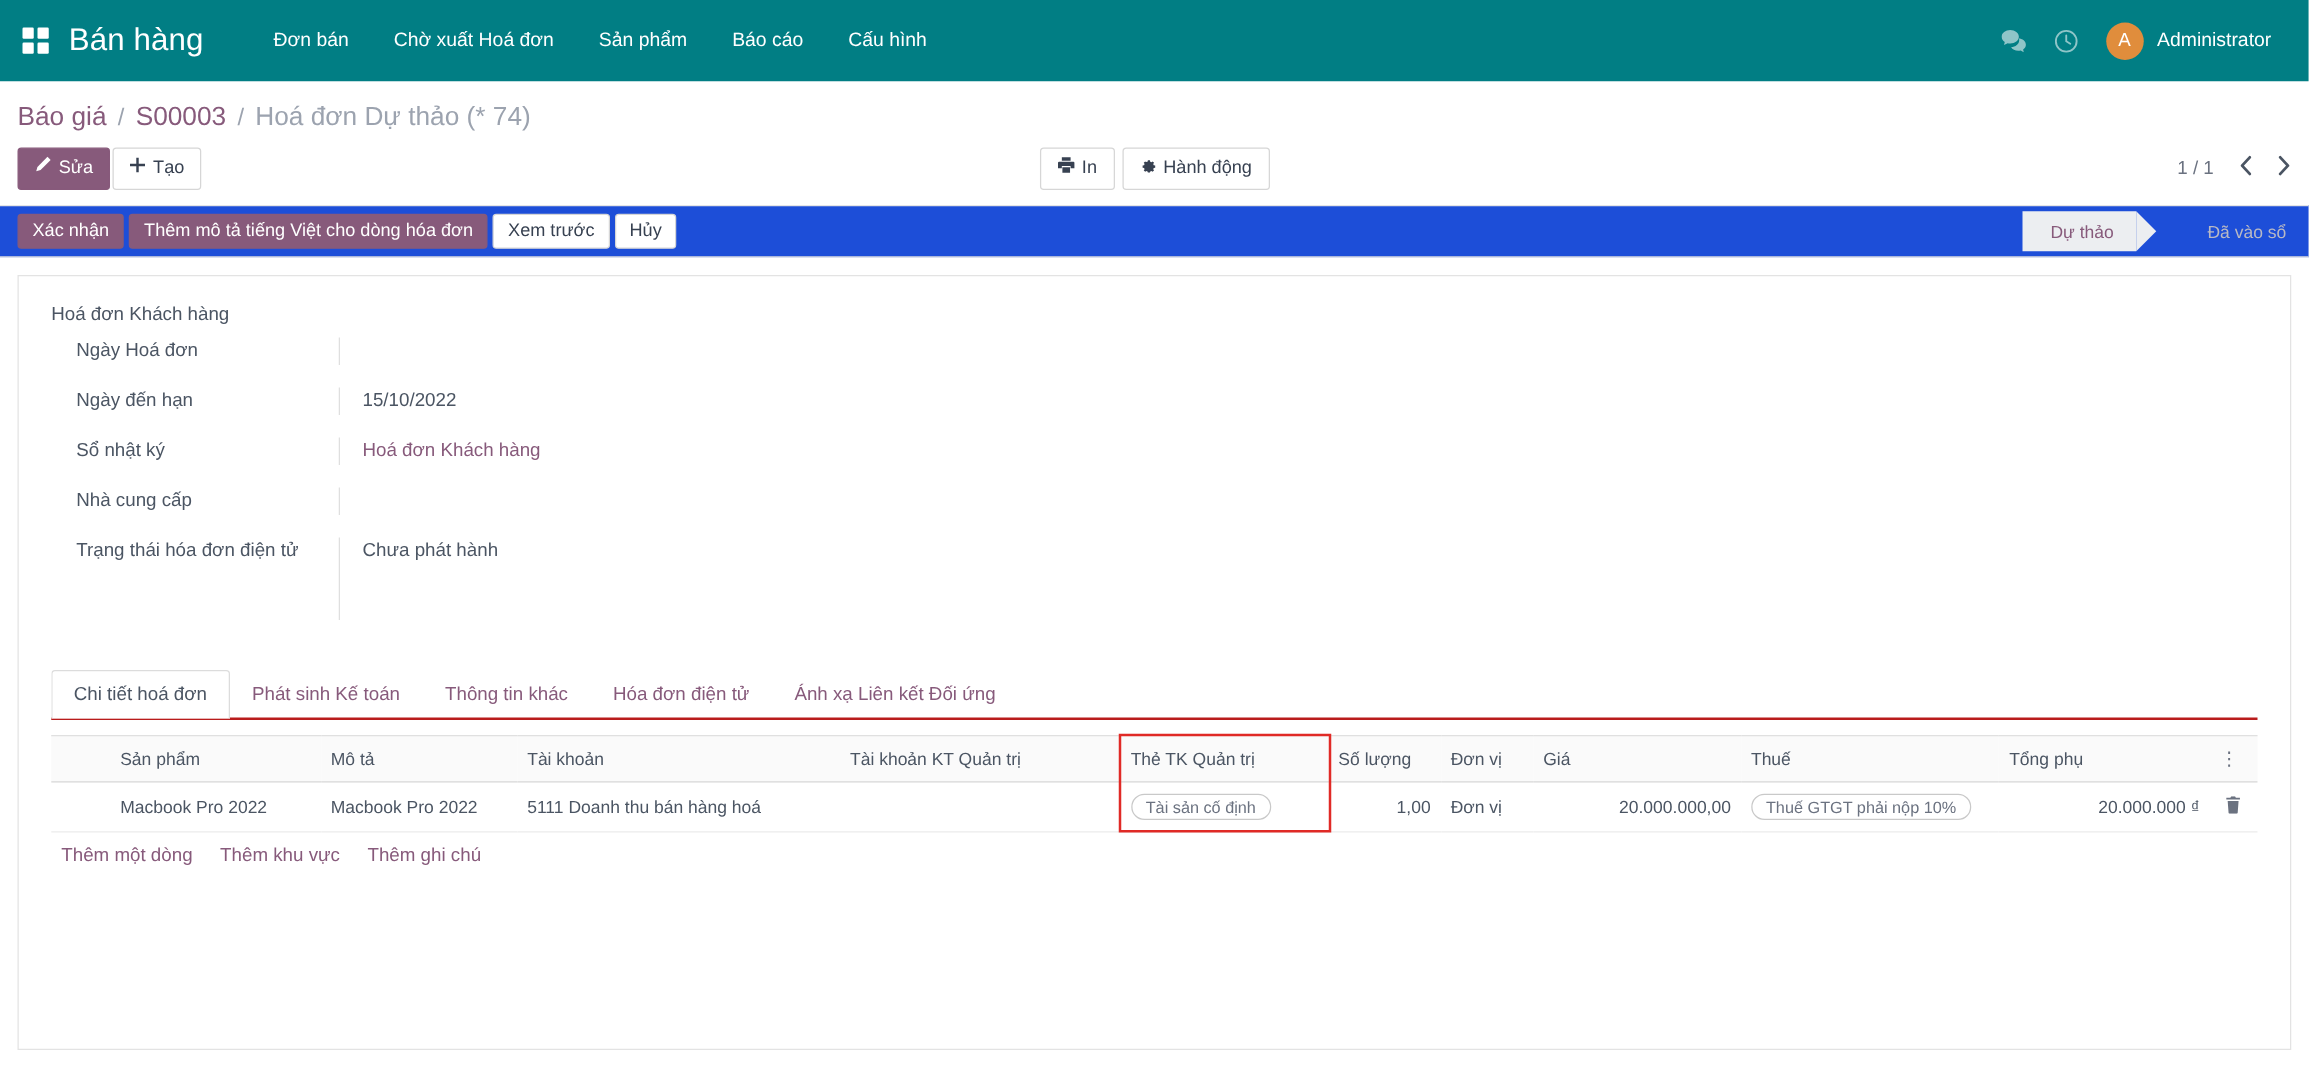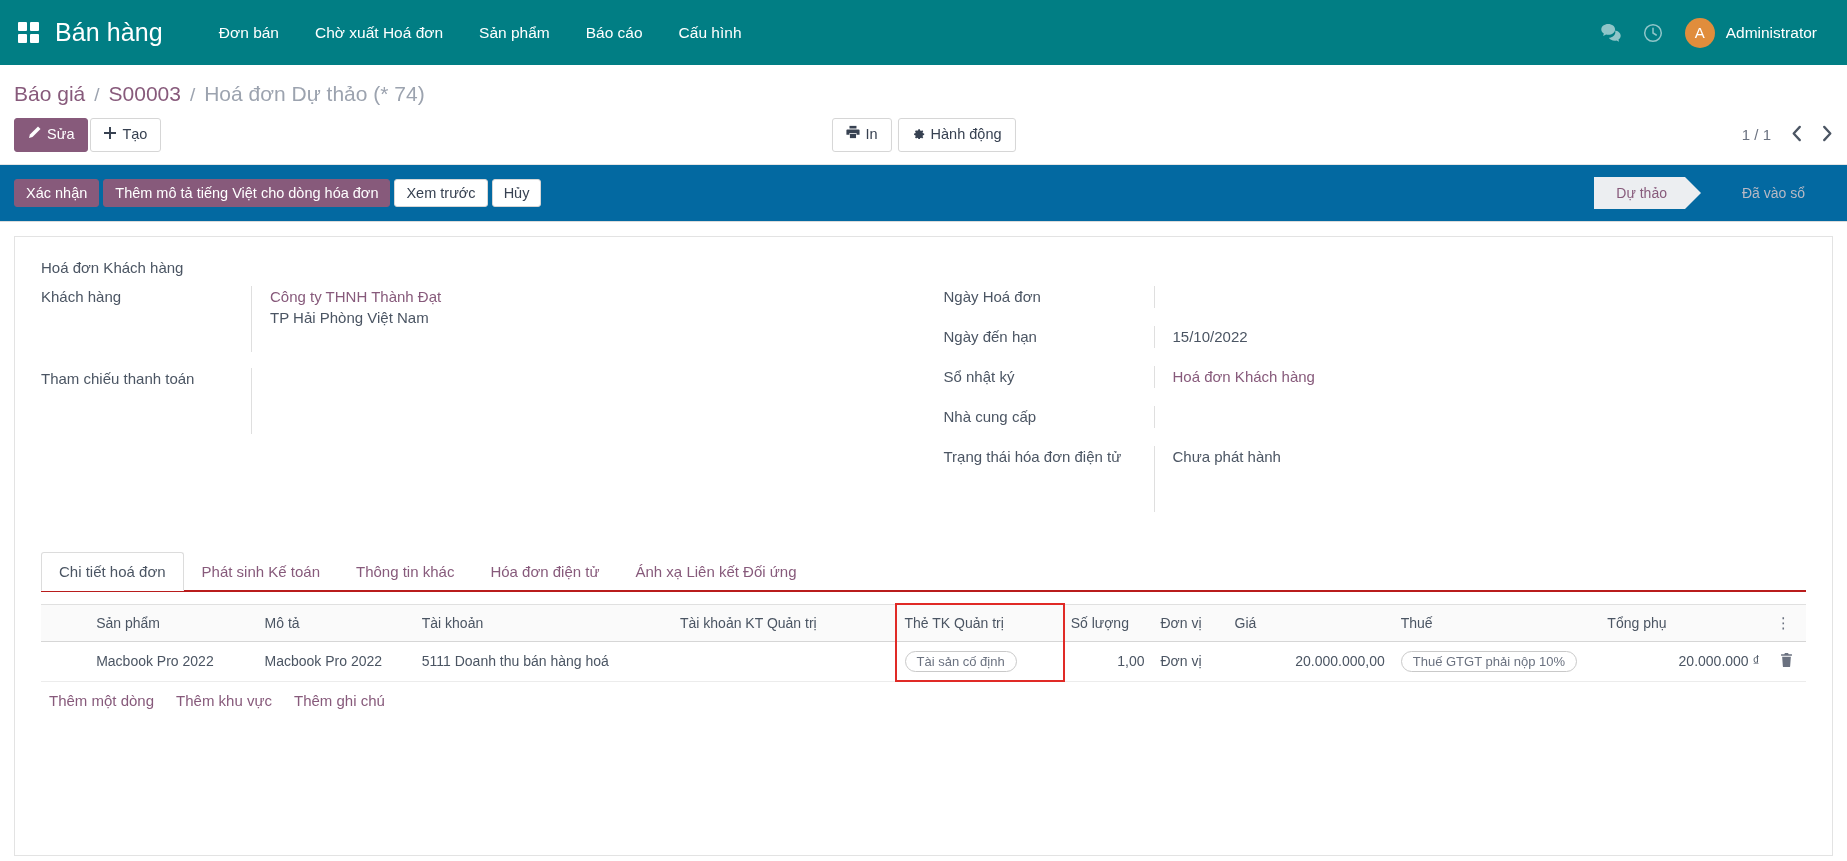--- a/index.html
+++ b/index.html
@@ -99,22 +99,22 @@
     color: #6b7280; font-size: 15px;
   }
   .pager-arrow { color: #4b5563; font-size: 19px; cursor: pointer; line-height: 1; }
 
   
   .statusbar {
     display: flex; align-items: center;
     padding: 0 0 0 14px;
     border-top: 1px solid #e5e5e5;
     border-bottom: 1px solid #dcdcdc;
-    height: 58px;
-    background: #0369a1;
+    height: 42px;
+    background: #1d4ed8;
   }
   .sb-btn {
     font-size: 14.5px;
     border: 1px solid #875a7b;
     background: #875a7b;
     color: #ffffff;
     padding: 5px 11px;
     cursor: pointer;
     white-space: nowrap;
     border-radius: 3px;
@@ -140,21 +140,21 @@
     color: #875a7b;
   }
   .pill.active::after {
     content: "";
     position: absolute; right: -16px; top: 0;
     width: 0; height: 0;
     border-top: 16px solid transparent;
     border-bottom: 16px solid transparent;
     border-left: 16px solid #eceef1;
   }
-  .pill.last { padding-right: 42px; }
+  .pill.last { padding-right: 18px; }
 
   
   .sheet-wrap { padding: 14px 14px 0 14px; background: #ffffff; }
   .sheet {
     border: 1px solid #e3e3e3;
     background: #ffffff;
     padding: 22px 26px 0 26px;
     min-height: 620px;
   }
   .form-subtitle { font-size: 15px; color: #4b5563; margin-bottom: 10px; }
@@ -373,33 +373,20 @@
   </div>
 </div>
 
 <div class="sheet-wrap">
   <div class="sheet">
 
     <div class="form-subtitle">Hoá đơn Khách hàng</div>
 
     <div class="form-cols">
 
-      <div class="form-col">
-        <div class="frow">
-          <div class="flabel">Khách hàng</div>
-          <div class="fvalue tall">
-            <div class="link-purple">Công ty THNH Thành Đạt</div>
-            <div class="addr-line">TP Hải Phòng Việt Nam</div>
-          </div>
-        </div>
-        <div class="frow">
-          <div class="flabel">Tham chiếu thanh toán</div>
-          <div class="fvalue tall"></div>
-        </div>
-      </div>
 
       <div class="form-col right">
         <div class="frow">
           <div class="flabel">Ngày Hoá đơn</div>
           <div class="fvalue short"></div>
         </div>
         <div class="frow">
           <div class="flabel">Ngày đến hạn</div>
           <div class="fvalue short">15/10/2022</div>
         </div>

